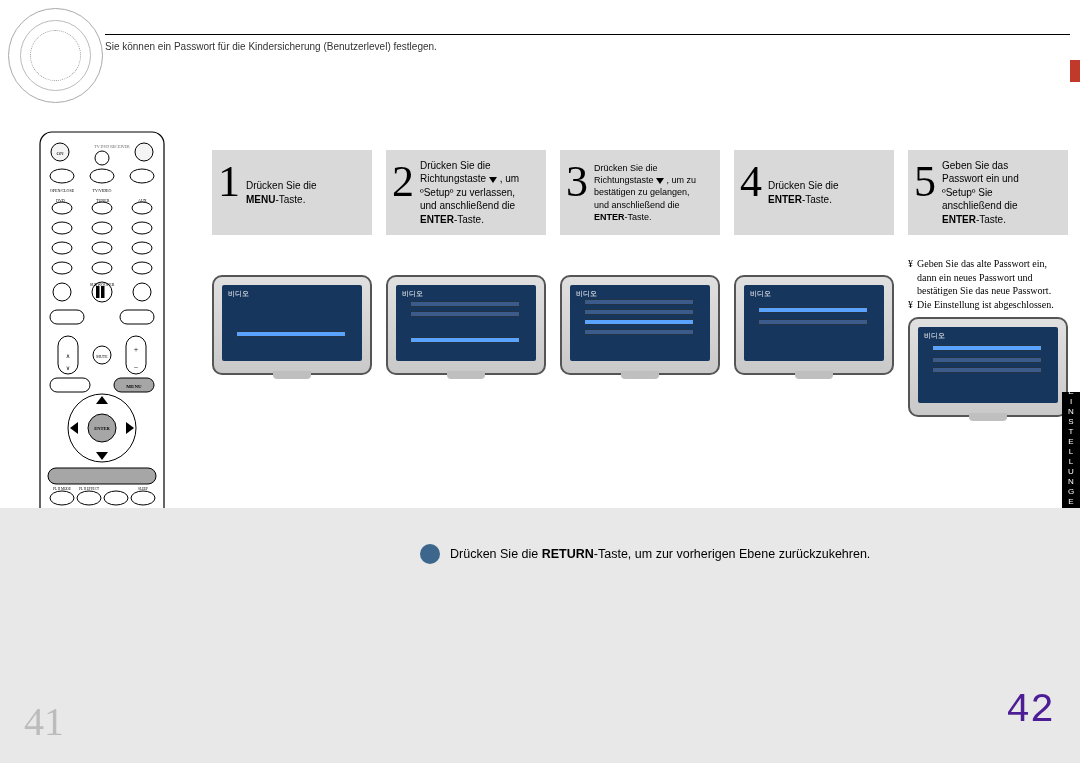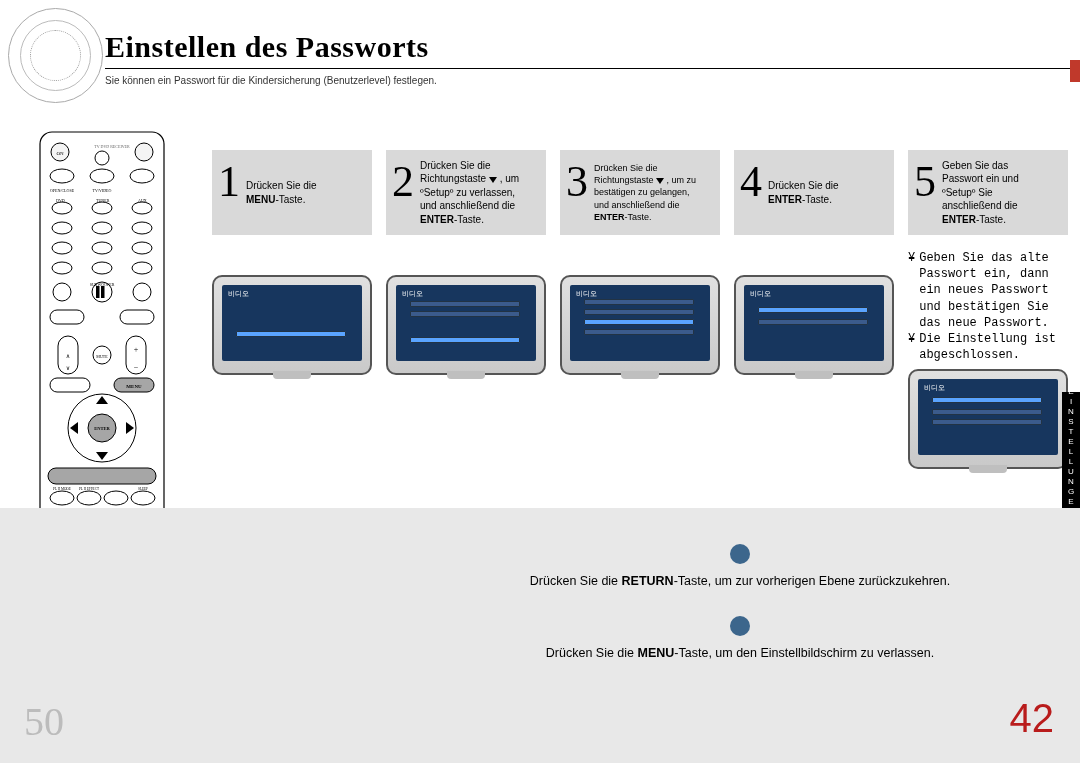--- a/index.html
+++ b/index.html
@@ -24,59 +24,58 @@
   .remote-wrap { position:absolute; top:130px; left:38px; width:128px; height:460px; }
   .remote-wrap svg { width:100%; height:100%; }
 
   
   .steps { position:absolute; top:150px; left:212px; display:flex; gap:14px; }
   .step { width:160px; }
   .step-head { display:flex; background:#d9d9d9; min-height:85px; padding:6px 8px 6px 4px; }
   .step-num { font-family: Georgia, serif; font-size:44px; line-height:1; font-weight:normal; padding:4px 6px 0 2px; color:#000; }
   .step-text { font-family: Helvetica, Arial, sans-serif; font-size:10px; line-height:1.35; color:#000; display:flex; flex-direction:column; justify-content:center; }
   .step-text b { font-weight:bold; }
-  .step-foot { margin-top:15px; font-family: Liberation Mono, monospace; font-size:12px; color:#000; line-height:1.35; }
+  .step-foot { margin-top:22px; font-family: Liberation Serif, serif; font-size:10px; color:#000; line-height:1.35; }
   .step-foot .bullet { display:flex; gap:4px; }
   .step-foot .bullet::before { content:"\00A5"; }
 
   
   .shot { margin-top:40px; width:160px; height:100px; position:relative; }
   .shot::before { content:""; position:absolute; inset:0; border:2px solid #555; border-radius:10px; background:linear-gradient(#e0e0e0,#c9c9c9); }
   .shot-inner { position:absolute; top:10px; left:10px; right:10px; bottom:14px; background:#17365e; border-radius:2px; padding:6px 8px; color:#fff; font-size:7px; font-family: Helvetica,Arial,sans-serif; }
   .shot-tag { position:absolute; top:14px; left:16px; font-size:7px; color:#fff; font-family: Helvetica, Arial, sans-serif; }
   .shot-base { position:absolute; bottom:-4px; left:50%; transform:translateX(-50%); width:38px; height:8px; background:#bfbfbf; border-radius:0 0 4px 4px; }
   .shot-line { position:absolute; left:14px; right:16px; height:6px; background:#3b5b8c; border:1px solid #234; border-radius:1px; }
   .shot-accent { background:#5aa4ff; }
 
   
   .lower { position:absolute; left:0; right:0; top:508px; bottom:0; background:#e8e8e8; }
   .tips-box { position:absolute; top:36px; left:420px; width:640px; display:flex; flex-direction:column; gap:28px; }
-  .tip { display:flex; align-items:center; gap:10px; font-family: Helvetica, Arial, sans-serif; font-size:12.5px; color:#000;flex-direction:column; }
+  .tip { display:flex; align-items:center; gap:10px; font-family: Helvetica, Arial, sans-serif; font-size:12.5px; color:#000; }
   .tip-bullet { width:20px; height:20px; border-radius:50%; background:#3c668c; flex-shrink:0; }
   .tip .kw { font-weight:bold; }
 
   
   .pg-left  { position:absolute; left:24px;  bottom:18px; font-family: Georgia, serif; font-size:40px; color:#bcbcbc; }
-  .pg-right { position:absolute; right:26px; bottom:22px; font-family: Liberation Sans, sans-serif; font-size:40px; color:#b91c1c; }
+  .pg-right { position:absolute; right:26px; bottom:30px; font-family: Liberation Mono, monospace; font-size:40px; color:#4c1d95; }
 
   
   .sidetab { position:absolute; right:0; top:392px; width:18px; height:120px; background:#000; color:#fff; font-family: Helvetica,Arial,sans-serif; font-size:8px; letter-spacing:1px; writing-mode: vertical-rl; text-orientation: upright; display:flex; align-items:center; justify-content:center; }
 
   .down-triangle { display:inline-block; width:0; height:0; border-left:4px solid transparent; border-right:4px solid transparent; border-top:6px solid #000; vertical-align:middle; }
 </style>
 </head>
 <body>
 
 <div class="swirl">
     <div class="swirl-inner"></div>
   </div>
 <div class="redbar"></div>
 
 <div class="title-wrap">
-  <div class="main-title">Einstellen des Passworts</div>
   <hr class="title-rule">
   <div class="subtitle">Sie können ein Passwort für die Kindersicherung (Benutzerlevel) festlegen.</div>
 </div>
 
 <div class="remote-wrap">
   <svg viewBox="0 0 128 460">
     <rect x="2" y="2" width="124" height="456" rx="12" fill="#fff" stroke="#000" stroke-width="1.2"></rect>
 
     <circle cx="22" cy="22" r="9" fill="#f4f4f4" stroke="#000"></circle>
     <text x="22" y="25" font-size="5" text-anchor="middle">ON</text>
@@ -285,20 +284,16 @@
 </div>
 
 <div class="sidetab">EINSTELLUNGEN</div>
 
 <div class="lower">
   <div class="tips-box">
     <div class="tip">
       <span class="tip-bullet"></span>
       <span><span>Drücken Sie die </span><span class="kw">RETURN</span><span>-Taste, um zur vorherigen Ebene zurückzukehren.</span></span>
     </div>
-    <div class="tip">
-      <span class="tip-bullet"></span>
-      <span><span>Drücken Sie die </span><span class="kw">MENU</span><span>-Taste, um den Einstellbildschirm zu verlassen.</span></span>
-    </div>
-  </div>
-  <div class="pg-left">50</div>
+  </div>
+  <div class="pg-left">41</div>
   <div class="pg-right">42</div>
 </div>
 
 </body></html>

